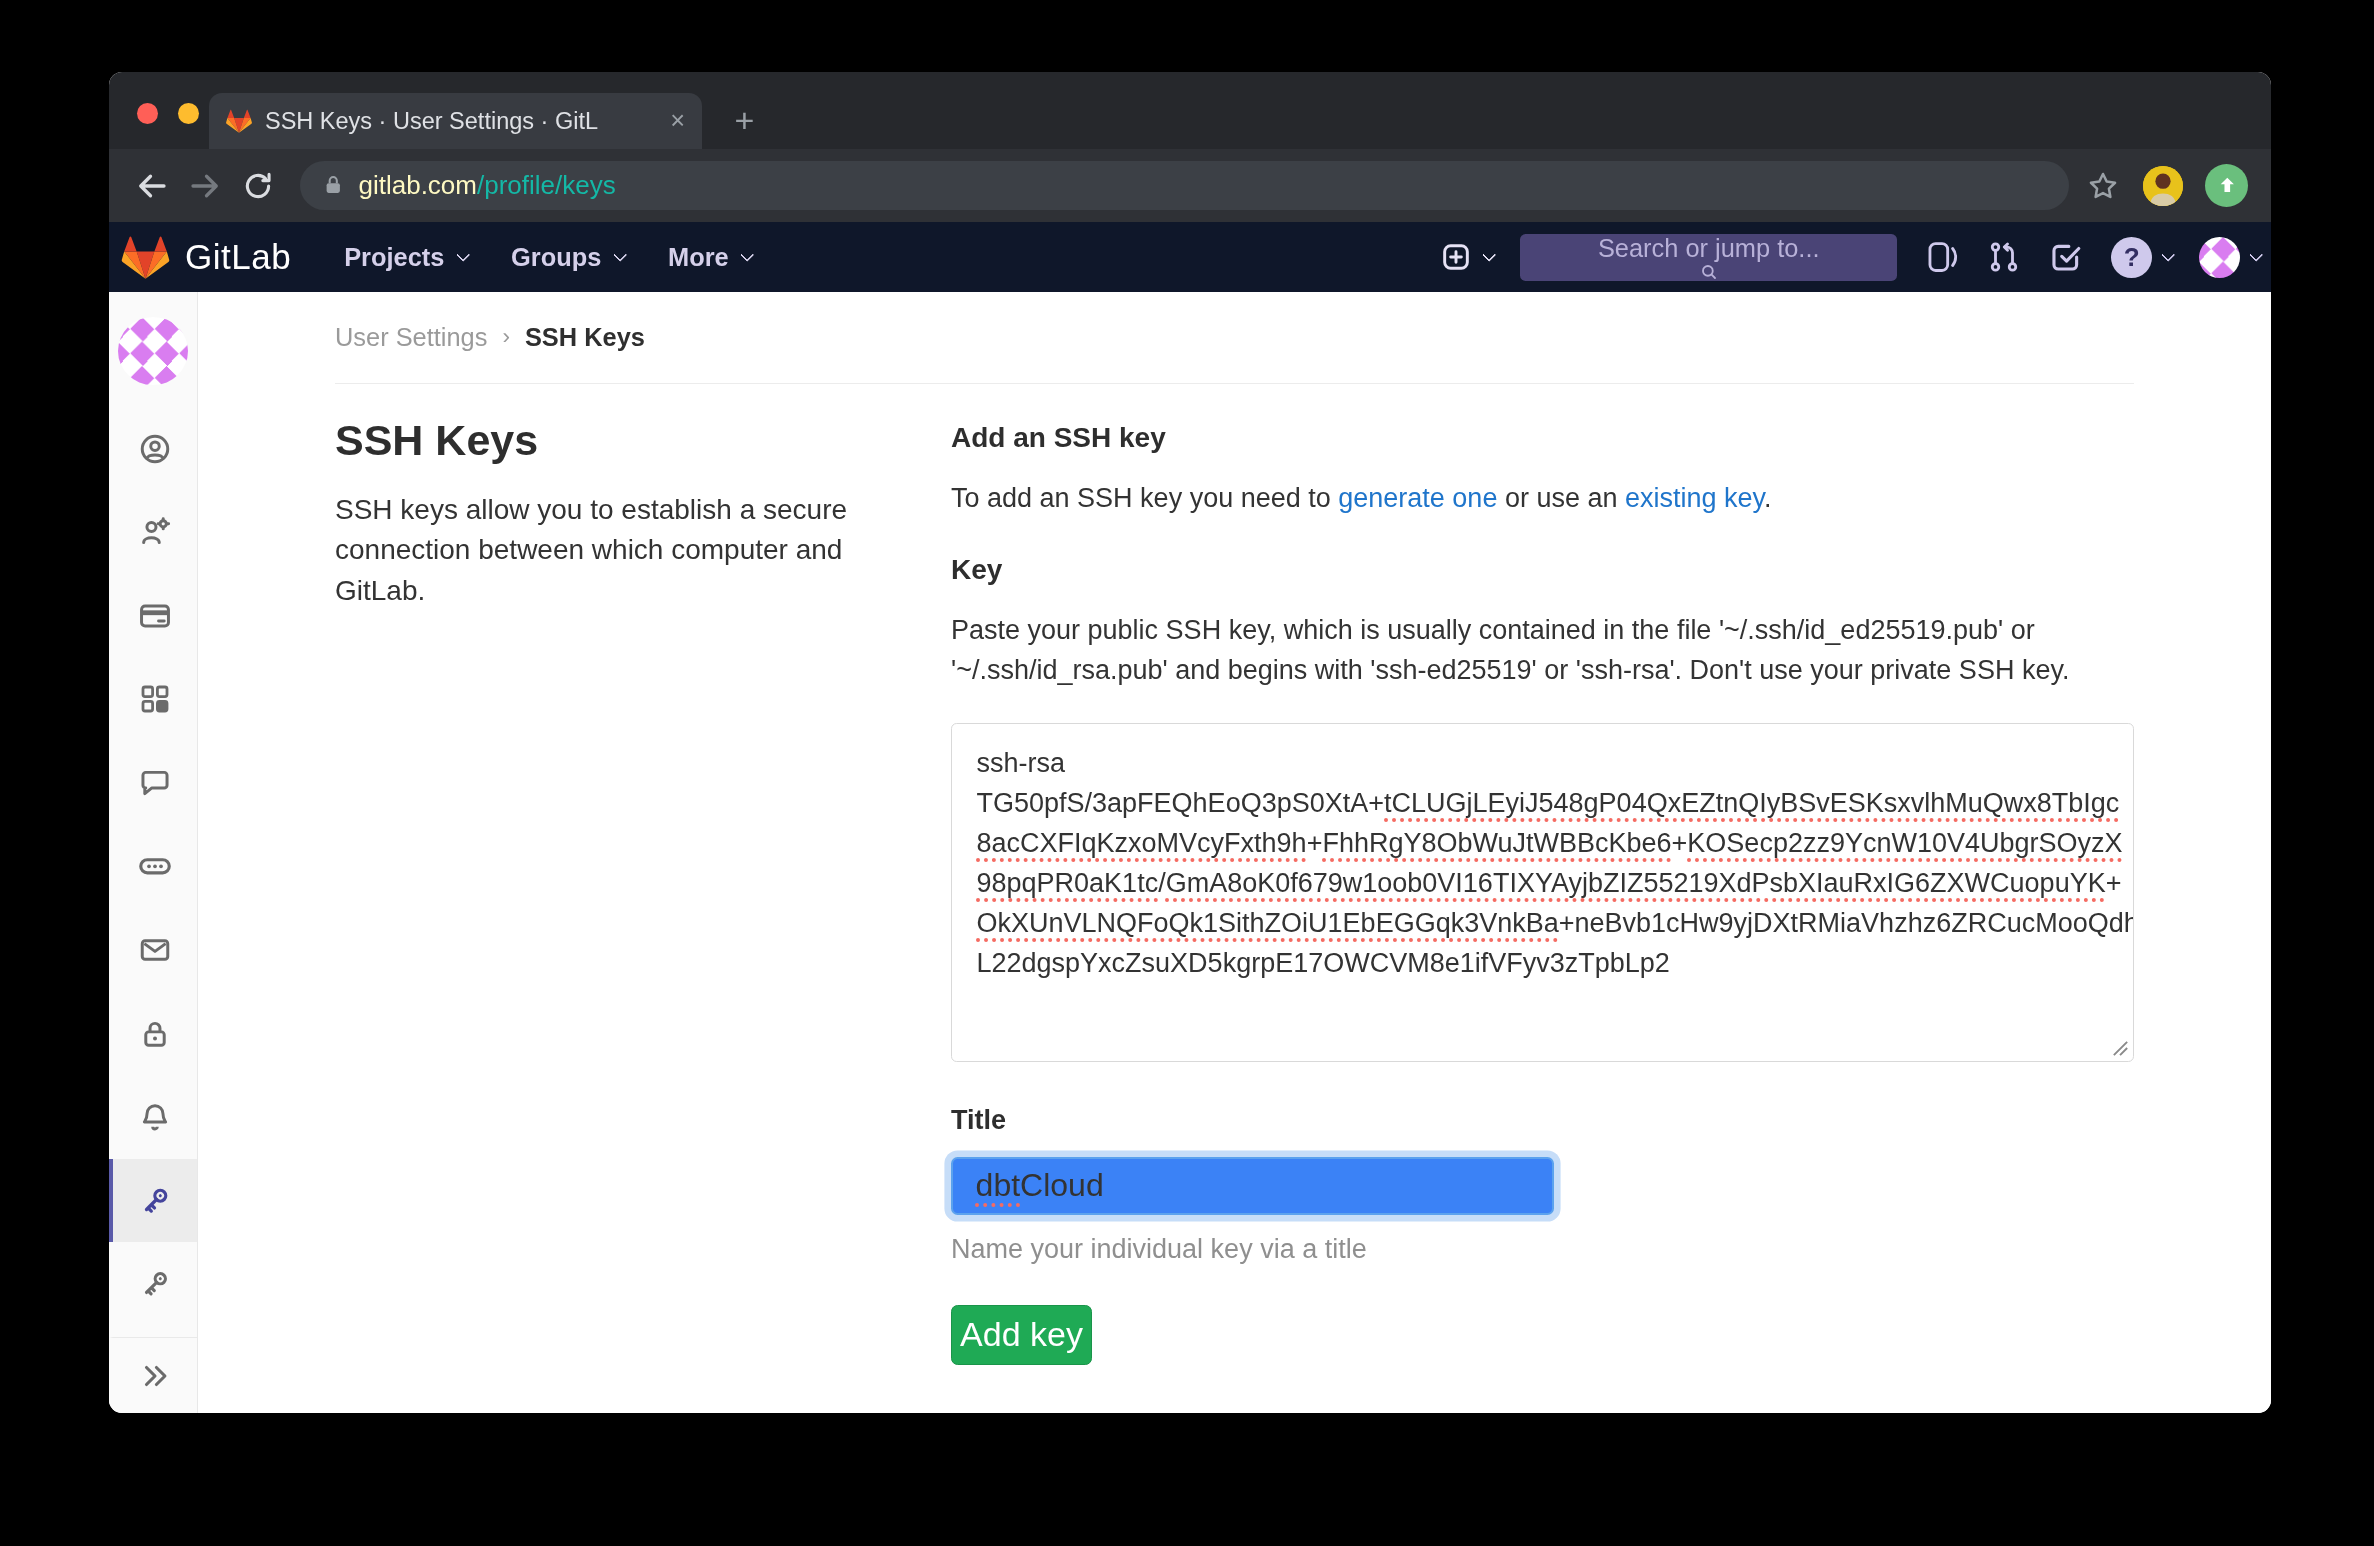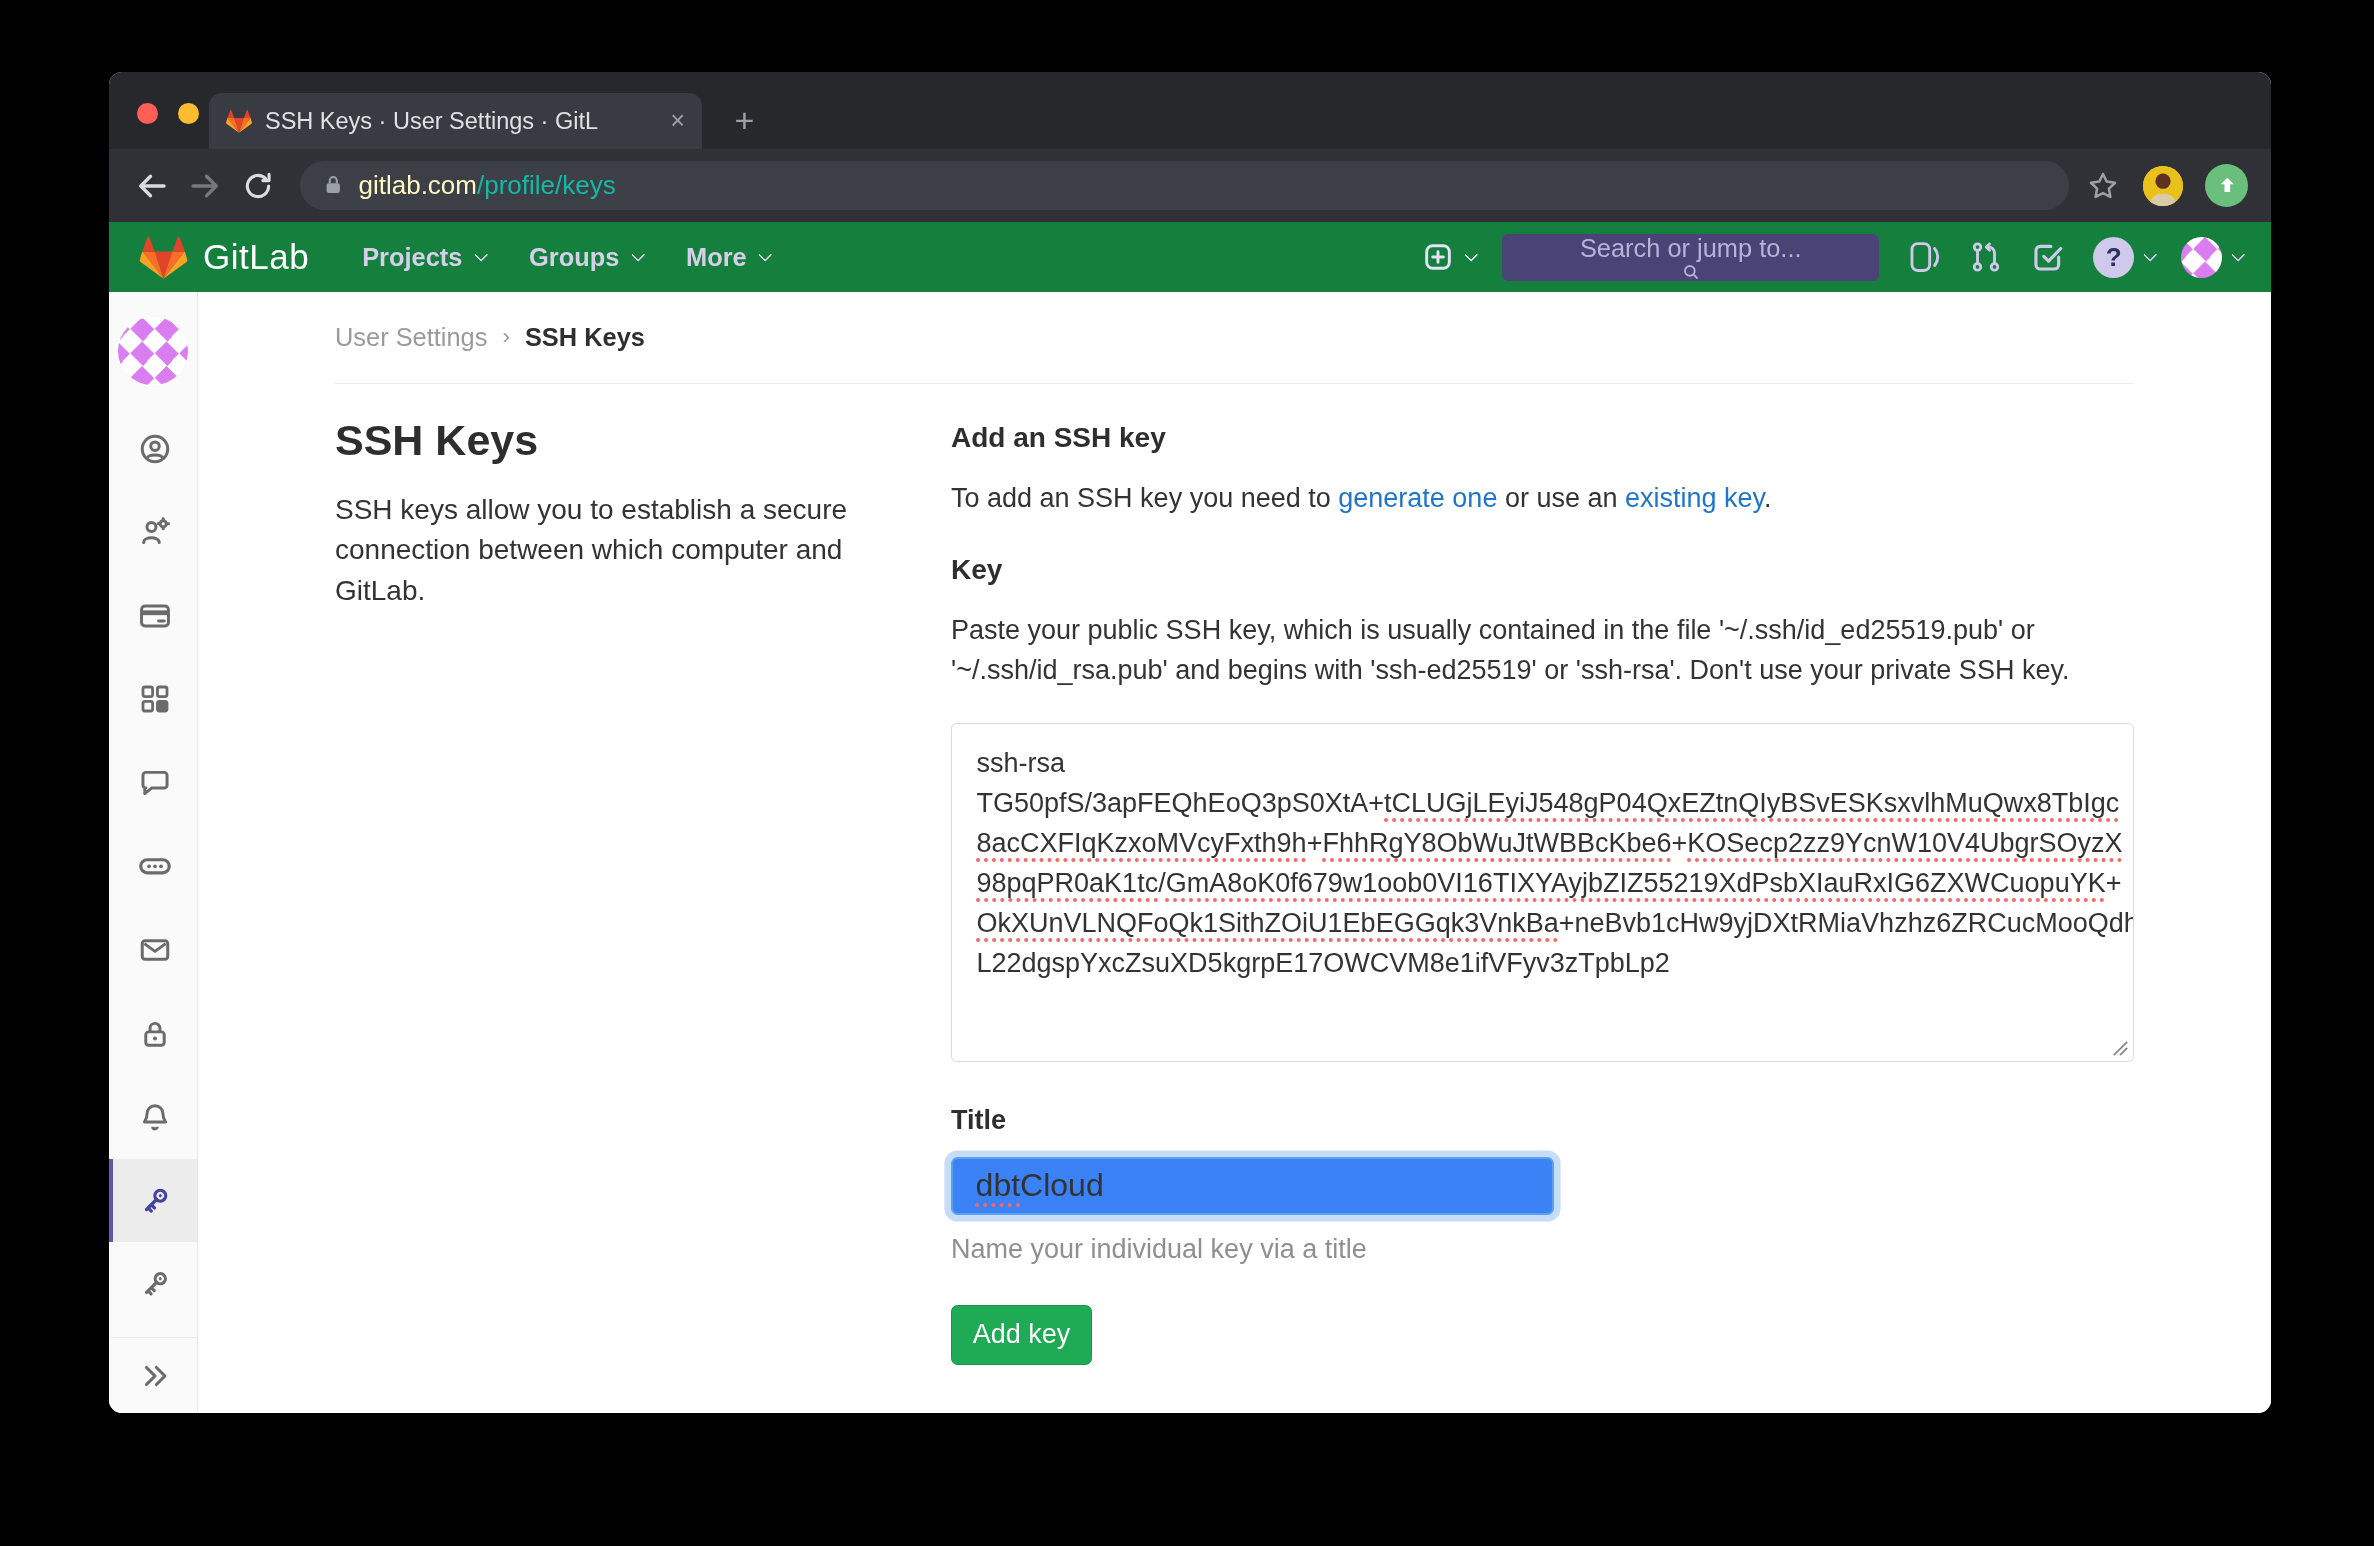--- a/index.html
+++ b/index.html
@@ -32,21 +32,21 @@
   .urlpill { flex:1; height:49px; background:#3c4046; border-radius:24.5px; display:flex; align-items:center;
              padding:0 21px; margin:0 9.4px; }
   .url-host { color:#fef9c3; font-size:26px; margin-left:13px; }
   .url-path { color:#14b8a6; font-size:26px; }
   .tb-right { display:flex; align-items:center; gap:22.6px; margin-left:7.5px; }
   .chrome-avatar { width:40px; height:40px; border-radius:50%; background:#e8c21b; overflow:hidden; }
   .update-btn { width:43px; height:43px; border-radius:50%; background:#6abf7d;
                 display:flex; align-items:center; justify-content:center; }
 
   
-  .gl-nav { height:70px; background:#15803d; flex:none; display:flex; align-items:center; padding:0 30px; }
+  .gl-nav { height:70px; background:#0f172a; flex:none; display:flex; align-items:center; padding:0 12px; }
   .gl-logo { width:49px; height:45px; flex:none; }
   .gl-brand { color:#ffffff; font-size:35px; font-weight:500; letter-spacing:0.5px; margin-left:15px; }
   .gl-links { display:flex; align-items:center; gap:45px; margin-left:53px; }
   .gl-link { color:#d5d0ea; font-size:25.4px; font-weight:700; display:flex; align-items:center; gap:11.3px; }
   .chev { width:10.4px; height:10.4px; border-right:2.8px solid currentColor; border-bottom:2.8px solid currentColor;
           transform:rotate(45deg) translateY(-2.8px); border-radius:0.9px; }
   .gl-right { margin-left:auto; display:flex; align-items:center; gap:28px; color:#cfc9ec; }
   .plus-wrap { display:flex; align-items:center; gap:9.4px; color:#e6e2f5; }
   .gl-search { width:377px; height:47px; background:#4a4476; border-radius:5.6px; display:flex; align-items:center;
                padding:0 17px;flex-direction:column; }
@@ -93,21 +93,21 @@
   .miss { text-decoration-line:underline; text-decoration-style:dotted; text-decoration-color:#f56b62;
           text-decoration-thickness:4.2px; text-underline-offset:6.6px; }
   .grip { position:absolute; right:2.8px; bottom:2.8px; }
 
   .title-label { margin-top:43px; font-size:27px; font-weight:700; color:#2e2e2e; }
   .title-input { margin-top:21px; width:603px; height:58px; border:2.4px solid #5ba2ee; border-radius:6.6px;
                  box-shadow:0 0 0 6.6px #c6ddf8; display:flex; align-items:center; padding:0 22.6px;
                  font-size:32px; color:#333; background:#3b82f6; }
   .helper { margin-top:19px; font-size:27px; color:#8f8f8f; }
   .add-btn { margin-top:40px; width:141px; height:60px; background:#1faa55; border:1.9px solid #1a944a;
-             border-radius:6.6px; color:#fff; font-size:27px; display:flex; align-items:center;
+             border-radius:6.6px; color:#fff; font-size:34px; display:flex; align-items:center;
              justify-content:center; font-family:inherit;text-align:right; }
 
   svg { display:block; }
 </style>
 </head>
 <body>
 
 <div class="window">
 
   <div class="tabstrip">

